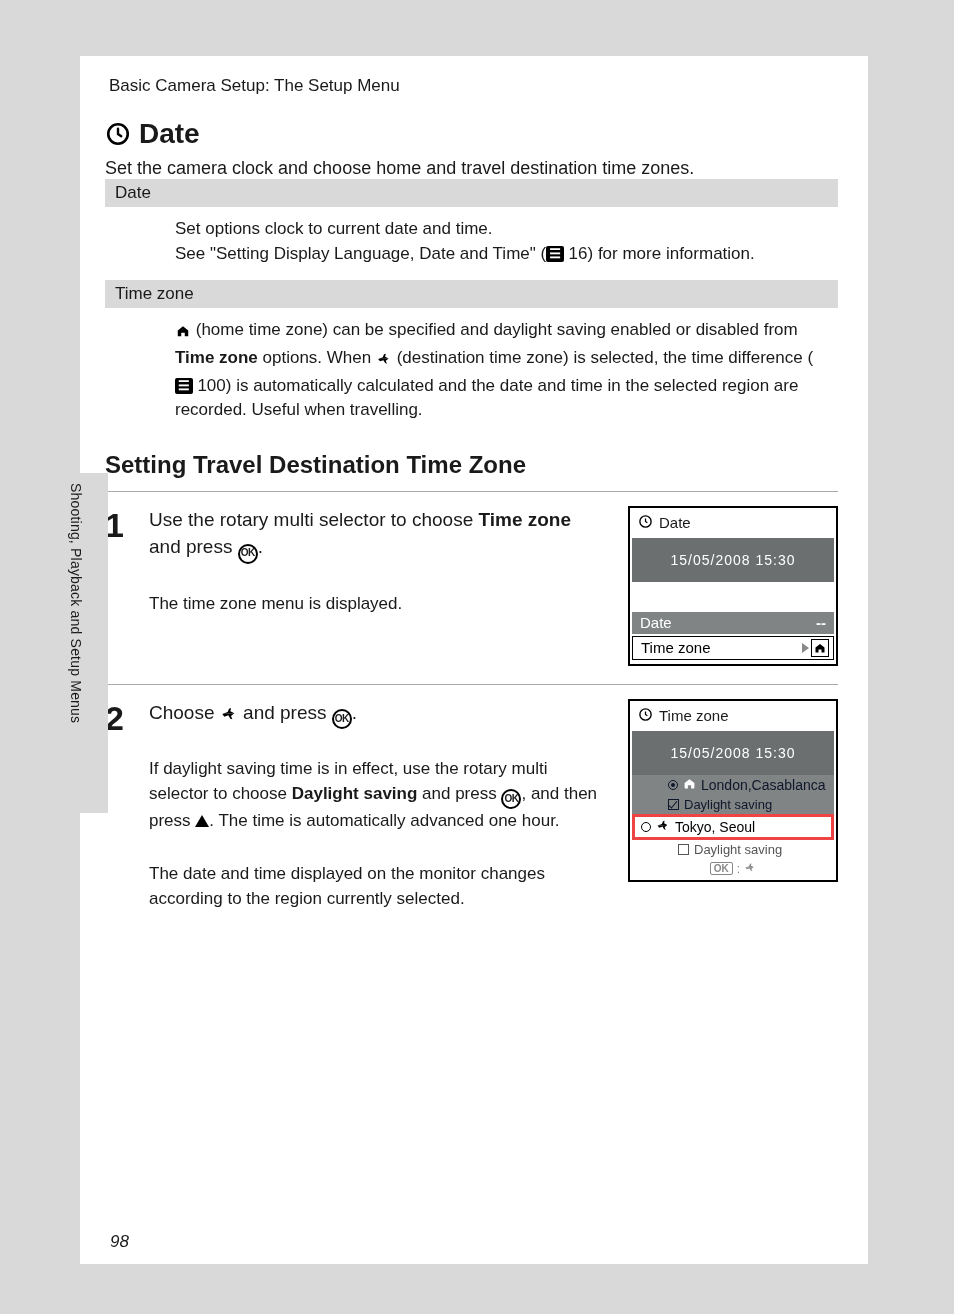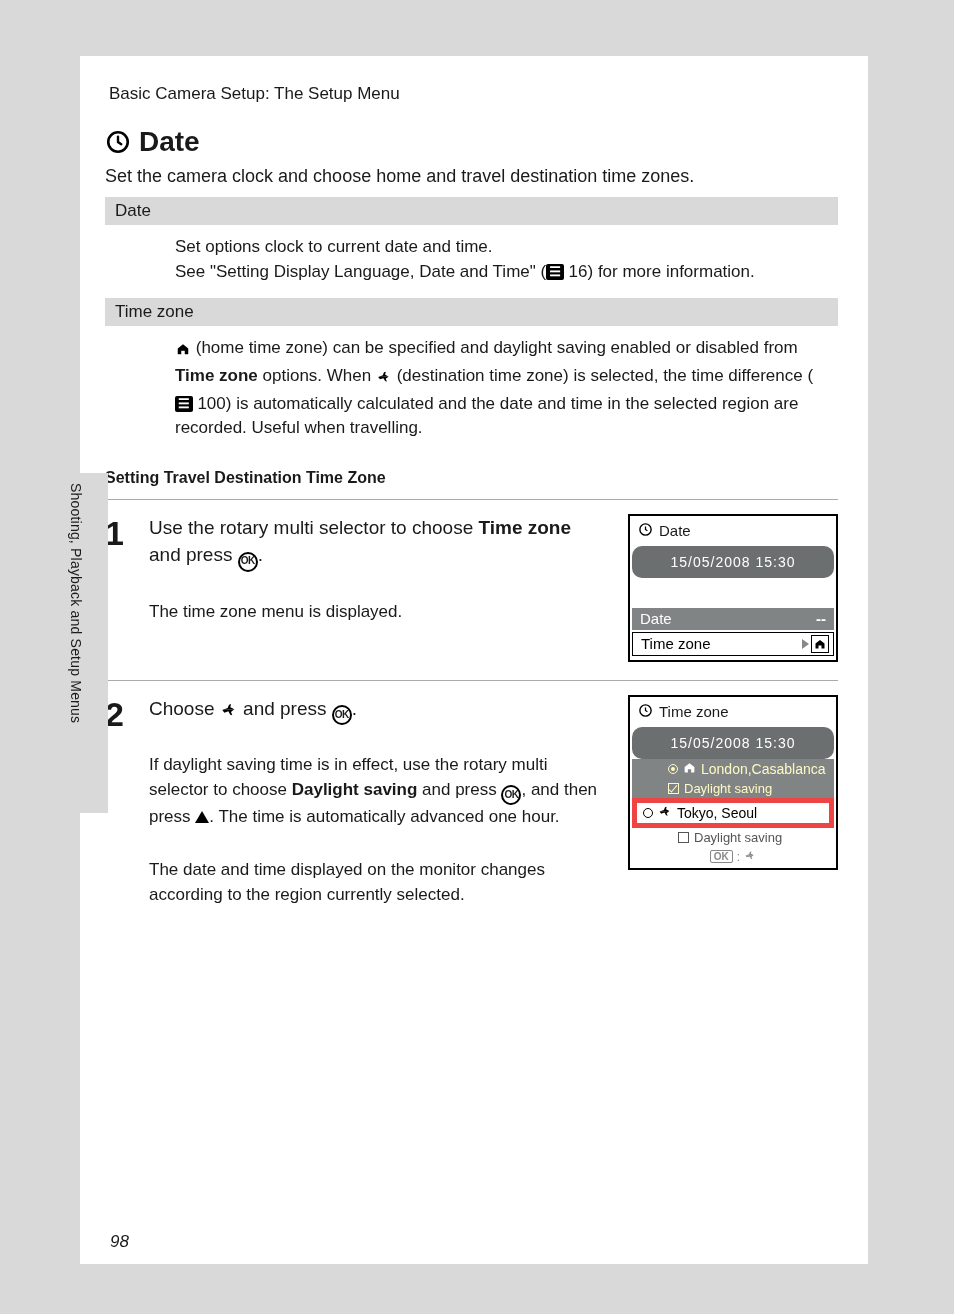--- a/index.html
+++ b/index.html
@@ -35,34 +35,32 @@
     width: 310px;
     transform-origin: left top;
     transform: rotate(90deg);
     font-size: 14px;
     letter-spacing: 0.2px;
   }
   .breadcrumb {
     font-size: 17px;
     margin-bottom: 22px;
     padding-left: 4px;
-    margin-top: 8px;
   }
   .h1 {
     display: flex;
     align-items: center;
     gap: 8px;
     font-size: 28px;
     font-weight: 700;
     margin-bottom: 8px;
   }
   .clock-icon svg { display: block; }
   .intro {
     font-size: 18px;
-    margin-bottom: 10px;
   }
   .gray-row {
     background: #d9d9d9;
     font-size: 17px;
     padding: 4px 10px;
     margin-bottom: 8px;
   }
   .block {
     padding: 2px 10px 14px 70px;
     font-size: 17px;
@@ -77,21 +75,21 @@
     background: #000;
     color: #fff;
     font-size: 13px;
     font-weight: 700;
     border-radius: 2px;
     padding: 0 3px;
     line-height: 16px;
     vertical-align: 1px;
   }
   .h2 {
-    font-size: 16px;
+    font-size: 24px;
     font-weight: 700;
     margin: 14px 0 12px;
   }
   .rule { border: 0; border-top: 1px solid #aaa; margin: 0; }
   .step {
     display: flex;
     gap: 18px;
     padding: 14px 0 18px;
     align-items: flex-start;
   }
@@ -129,21 +127,21 @@
     font-family: Arial, sans-serif;
     flex-shrink: 0;
   }
   .lcd-inner { padding: 2px 2px 4px; }
   .lcd-title {
     display:flex;align-items:center;gap:6px;
     font-size:15px;padding:4px 6px 6px;
   }
   .lcd-bar {
     background:#6b6f70;color:#fff;font-size:14px;
-    text-align:center;padding:8px 0;letter-spacing:1px;border-radius:10px;
+    text-align:center;padding:14px 0;letter-spacing:1px;
   }
   .lcd-spacer { height:28px; }
   .lcd-row {
     display:flex;align-items:center;justify-content:space-between;
     background:#808485;color:#fff;font-size:15px;
     padding:2px 4px 2px 8px;margin-top:2px;
   }
   .lcd-row.sel {
     background:#fff;color:#000;border:1px solid #000;
   }
@@ -156,23 +154,23 @@
   .chev-r {
     width:0;height:0;border-top:5px solid transparent;
     border-bottom:5px solid transparent;border-left:7px solid #888;
     display:inline-block;margin:0 2px;
   }
   
   .tz-row {
     display:flex;align-items:center;gap:5px;font-size:14px;
     padding:2px 6px;
   }
-  .tz-row.gray { background:#808485;color:#fef9c3;padding-left:36px; }
+  .tz-row.gray { background:#808485;color:#0f172a;padding-left:36px; }
   .tz-row.sel {
-    border:5px solid #ef4444;background:#fff;color:#000;align-items:center;
+    border:3px solid #ef4444;background:#fff;color:#000;align-items:center;
   }
   .tz-sub { padding-left:46px;justify-content:flex-start;font-size:13px; }
   .small-check {
     width:11px;height:11px;border:1px solid currentColor;display:inline-block;
     position:relative;
   }
   .small-check.checked::after {
     content:"";position:absolute;left:1px;top:-1px;width:4px;height:8px;
     border-right:1.5px solid currentColor;border-bottom:1.5px solid currentColor;
     transform:rotate(40deg);

